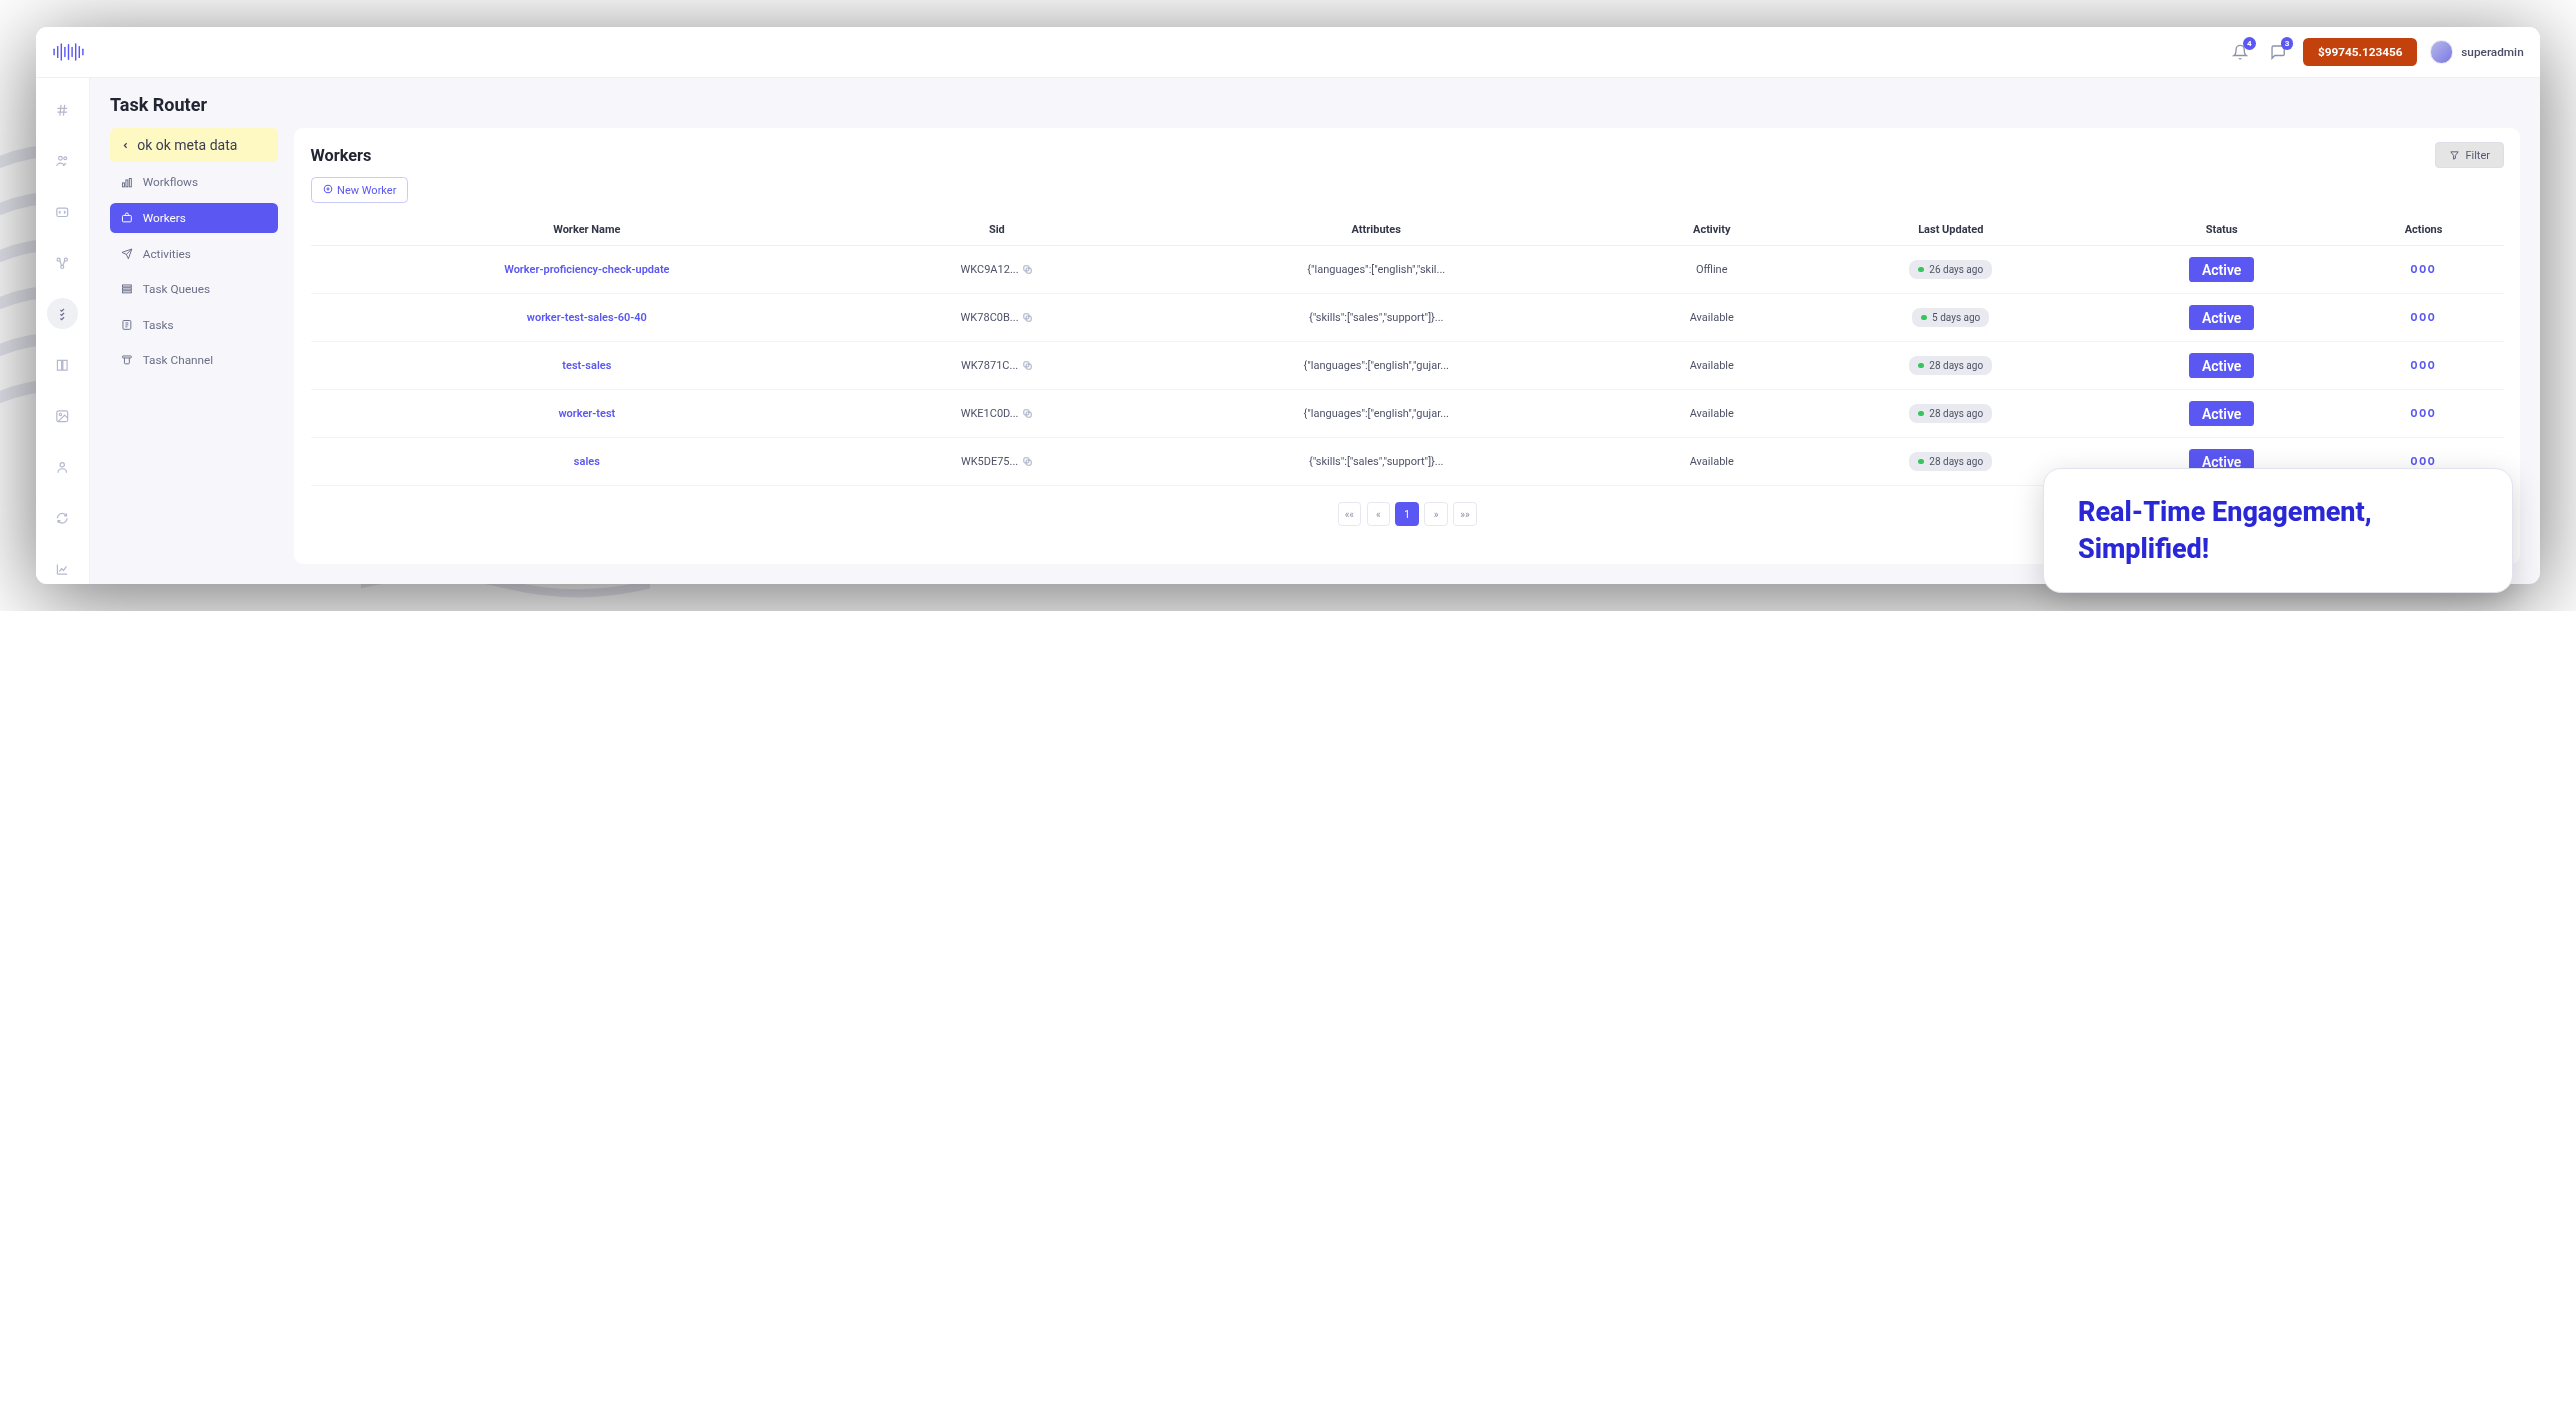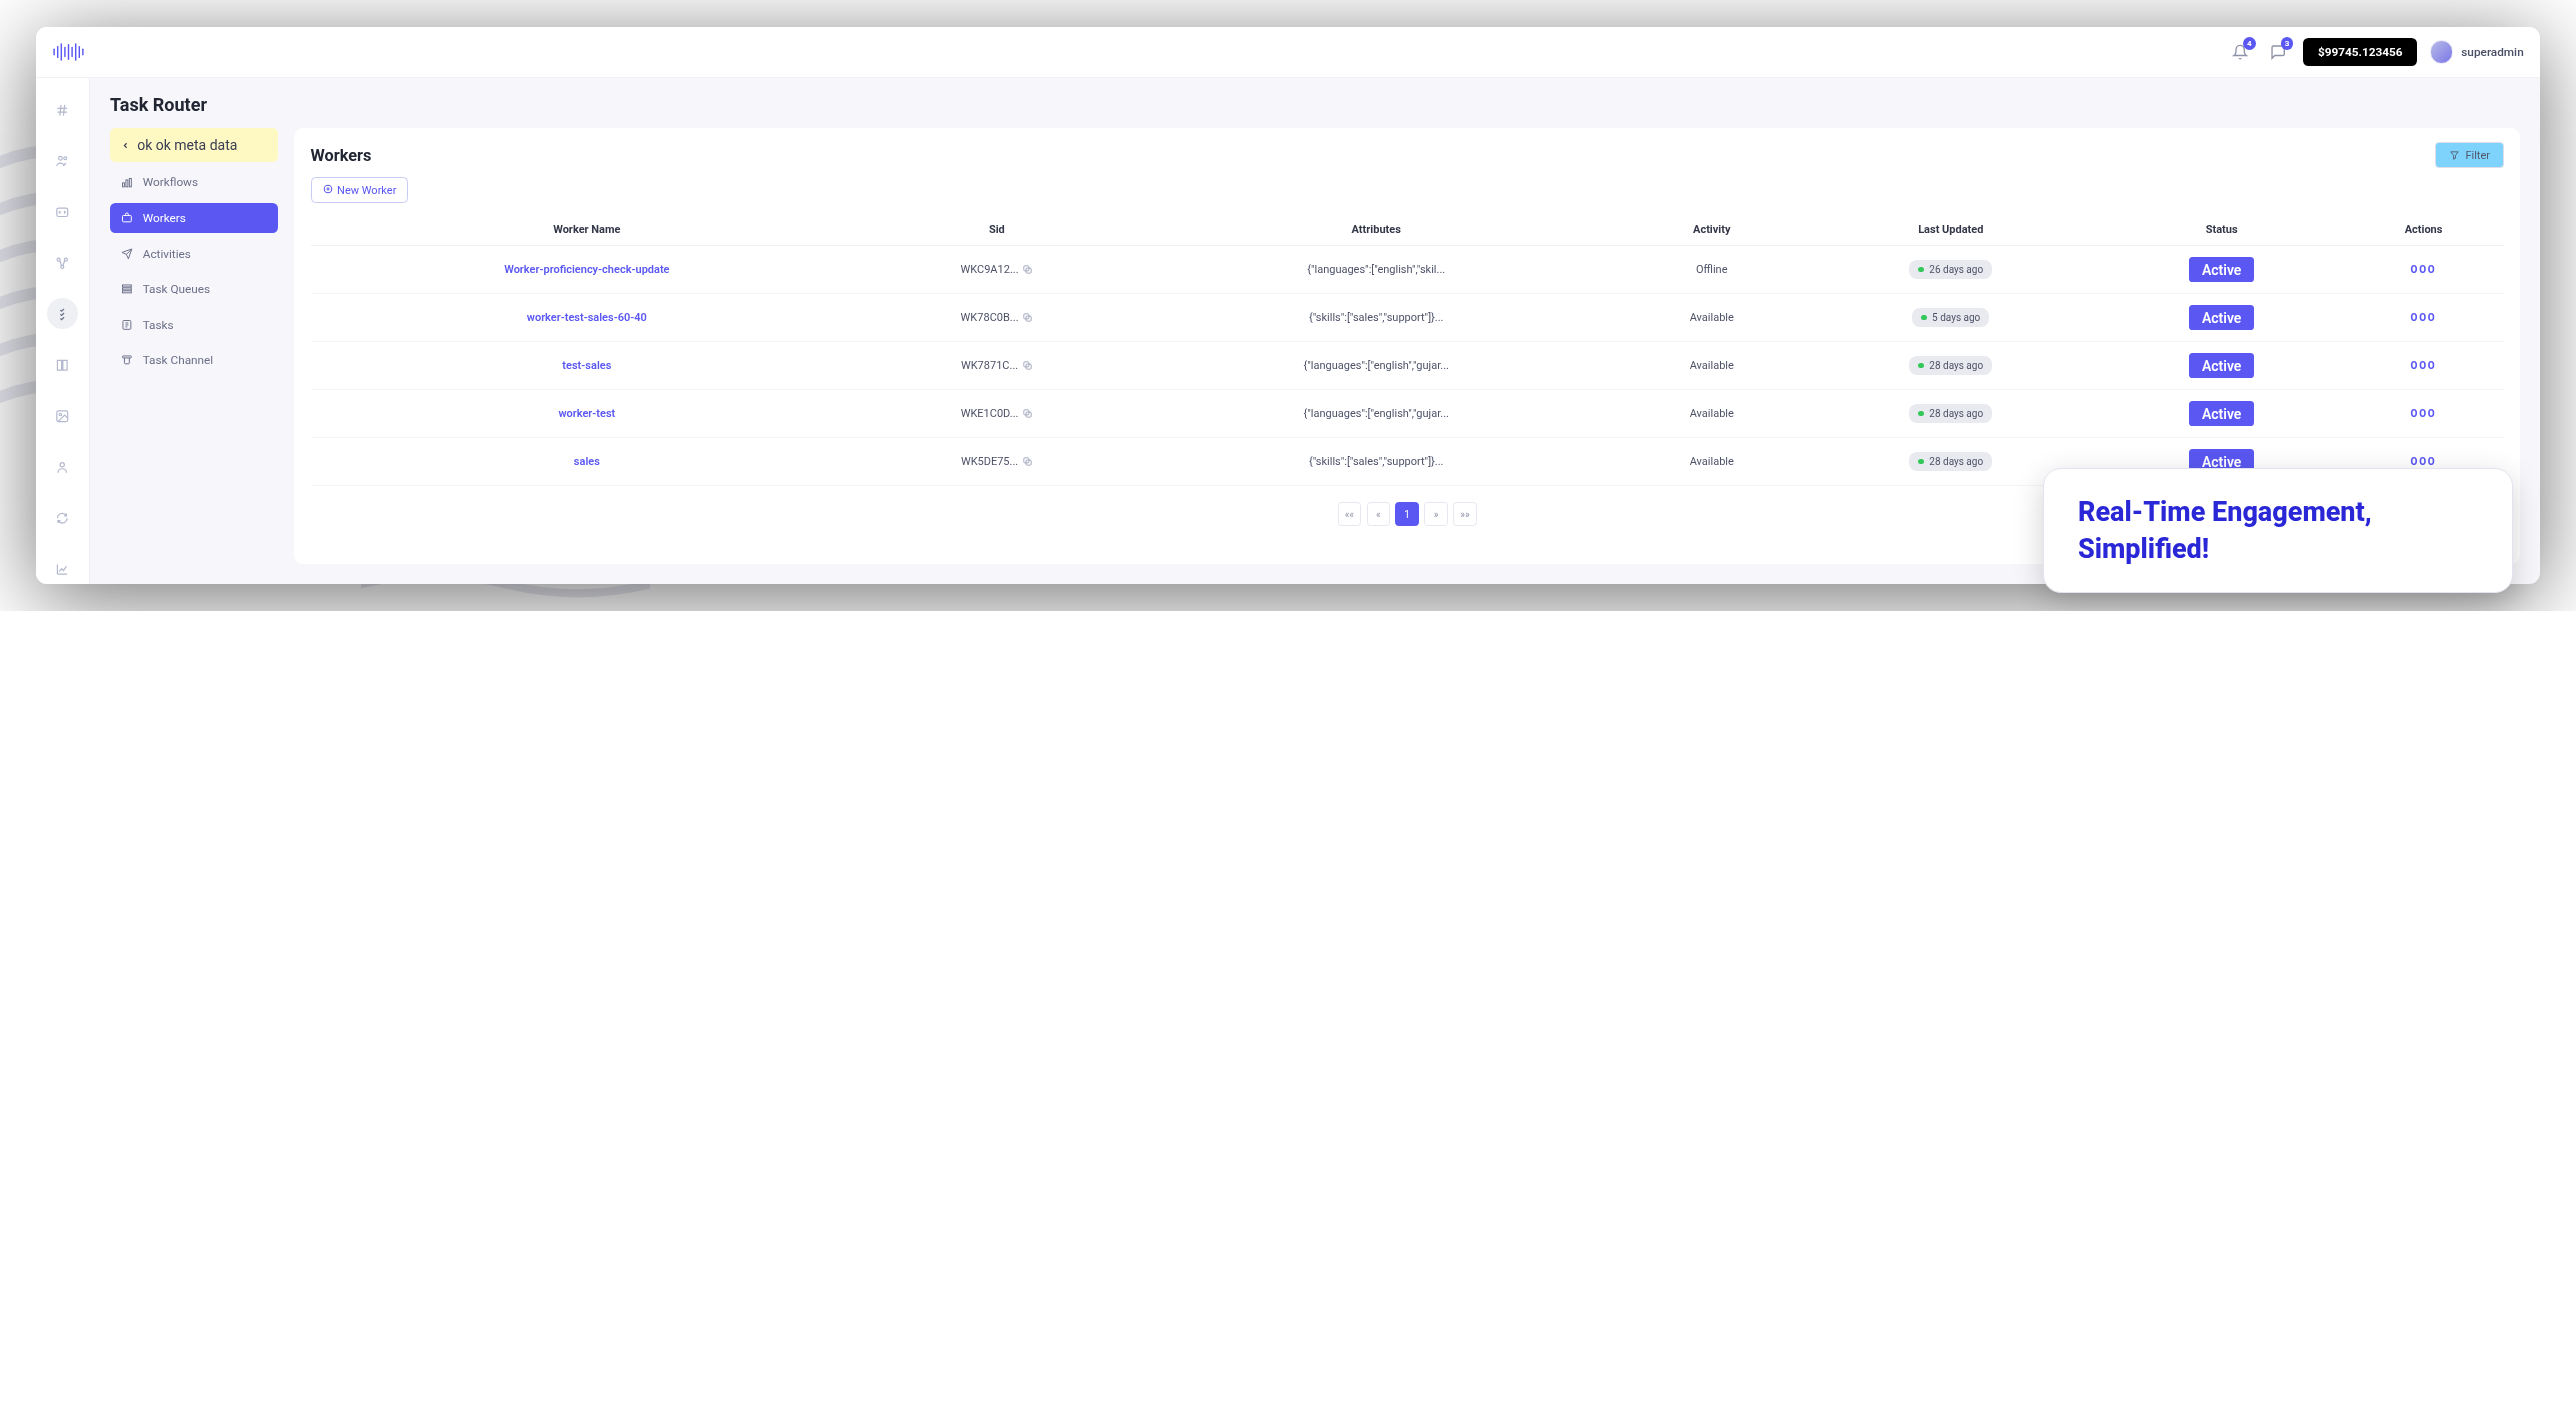--- a/index.html
+++ b/index.html
@@ -5,21 +5,21 @@
 * { margin: 0; padding: 0; box-sizing: border-box; font-family: -apple-system, BlinkMacSystemFont, 'Segoe UI', Roboto, sans-serif; }
 body { background: #fff; padding: 27px 36px; }
 .outer { position: relative; }
 .app-frame { position: relative; background: #f7f7fb; border-radius: 11px; filter: drop-shadow(0 14.5px 43px rgba(0,0,0,0.55)); overflow: hidden; }
 
 .topbar { display: flex; align-items: center; justify-content: space-between; height: 51px; padding: 0 16.3px; background: #fff; border-bottom: 0.9px solid #eef0f4; }
 .brand svg { display: block; }
 .top-right { display: flex; align-items: center; gap: 12.7px; }
 .icon-badge { position: relative; width: 25px; height: 25px; display: flex; align-items: center; justify-content: center; color: #8e92a6; cursor: pointer; }
 .icon-badge .badge { position: absolute; top: -2.7px; right: -2.7px; background: #5a57f2; color: #fff; font-size: 8.1px; font-weight: 700; min-width: 12.7px; height: 12.7px; border-radius: 7.2px; display: flex; align-items: center; justify-content: center; padding: 0 2.7px; }
-.balance-btn { background: #000000; color: #fff; font-weight: 700; font-size: 11.8px; padding: 7.2px 14.5px; border-radius: 5.4px; cursor: pointer; border: none; }
+.balance-btn { background: #c2410c; color: #fff; font-weight: 700; font-size: 11.8px; padding: 7.2px 14.5px; border-radius: 5.4px; cursor: pointer; border: none; }
 .user { display: flex; align-items: center; gap: 8px; cursor: pointer; }
 .avatar { width: 23.5px; height: 23.5px; border-radius: 50%; background: linear-gradient(135deg,#b8bbe8,#7a77e6); border: 1.8px solid #eaeaf7; }
 .user-name { font-size: 11.8px; color: #4a4e66; font-weight: 500; }
 
 .shell { display: flex; min-height: 488px; }
 .rail { width: 54px; background: #fff; border-right: 0.9px solid #eef0f4; display: flex; flex-direction: column; align-items: center; padding-top: 16.3px; gap: 20px; }
 .rail-item { width: 31px; height: 31px; border-radius: 50%; display: flex; align-items: center; justify-content: center; color: #b4b8ce; cursor: pointer; }
 .rail-item.active { background: #eef0f4; color: #6b6f88; }
 
 .main { flex: 1; padding: 16.3px 20px; }
@@ -28,21 +28,21 @@
 .content-row { display: flex; gap: 16.3px; }
 .subnav { width: 168px; display: flex; flex-direction: column; gap: 5.4px; }
 .back-link { background: #fef9c3; border-radius: 5.4px; padding: 9px 11px; font-size: 14px; color: #3a3d53; display: flex; align-items: flex-start; gap: 7.2px; cursor: pointer; }
 .sub-item { padding: 8.1px 11px; border-radius: 5.4px; font-size: 11.8px; color: #6b6f88; display: flex; align-items: center; gap: 9px; cursor: pointer; }
 .sub-item.active { background: #5a57f2; color: #fff; }
 .sub-ico { width: 12.7px; display: inline-flex; justify-content: center; }
 
 .panel { flex: 1; background: #fff; border-radius: 9px; padding: 14.5px 16.3px 12.7px; }
 .panel-head { display: flex; align-items: center; justify-content: space-between; margin-bottom: 9px; }
 .panel-title { font-size: 16.3px; font-weight: 700; color: #222633; }
-.filter-btn { border: 0.9px solid #dcdfe9; background: #7dd3fc; color: #55596f; font-size: 11px; padding: 5.4px 12.7px; border-radius: 4px; display: flex; align-items: center; gap: 5.4px; cursor: pointer; }
+.filter-btn { border: 0.9px solid #dcdfe9; background: #e5e5e5; color: #55596f; font-size: 11px; padding: 5.4px 12.7px; border-radius: 4px; display: flex; align-items: center; gap: 5.4px; cursor: pointer; }
 .new-btn { border: 0.9px solid #c9caf5; background: #fff; color: #5a57f2; font-size: 11px; padding: 5.4px 11px; border-radius: 4.5px; display: flex; align-items: center; gap: 4.5px; cursor: pointer; margin-bottom: 11px; }
 
 table { width: 100%; border-collapse: collapse; }
 th { font-size: 11px; font-weight: 700; color: #333748; padding: 9px 7.2px; border-bottom: 0.9px solid #eef0f4; text-align: center; }
 td { font-size: 11px; color: #4e5268; padding: 11px 7.2px; border-bottom: 0.9px solid #f3f4f9; text-align: center; vertical-align: middle; }
 .wname { color: #5a57f2; font-weight: 600; cursor: pointer; }
 .sid { display: inline-flex; align-items: center; gap: 3.6px; color: #4e5268; }
 .copy-ico { color: #9ea2ba; cursor: pointer; }
 .upd-pill { display: inline-flex; align-items: center; gap: 5.4px; background: #e9eaef; color: #4e5268; font-size: 10px; padding: 3.6px 9px; border-radius: 8px; }
 .dot { width: 5.4px; height: 5.4px; border-radius: 50%; background: #34c759; }

